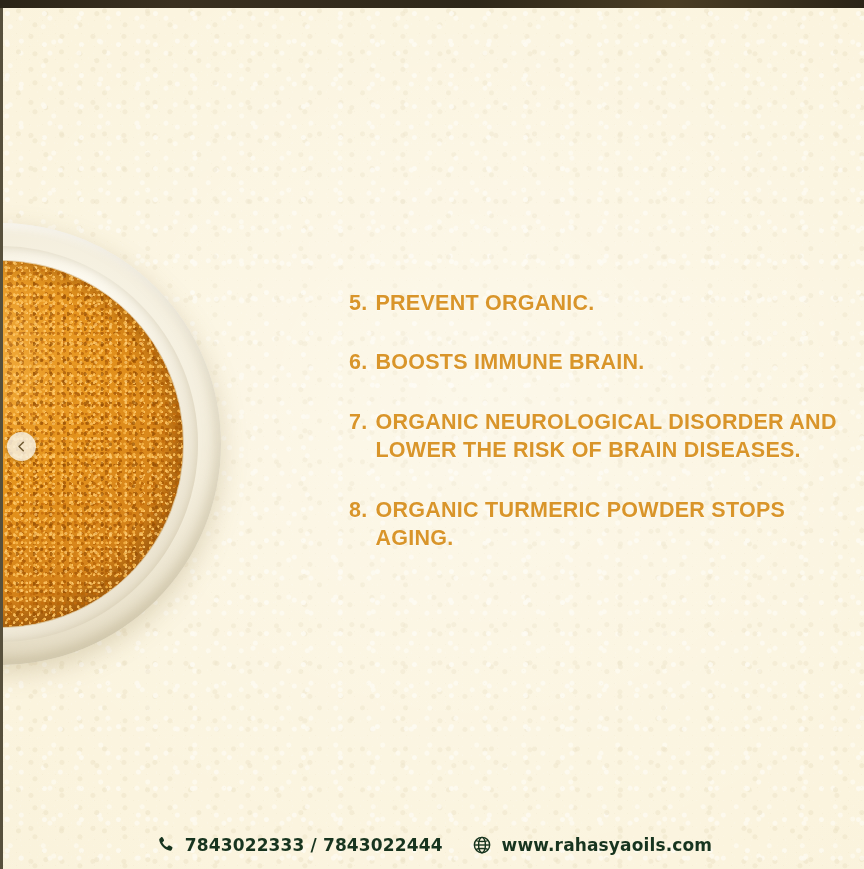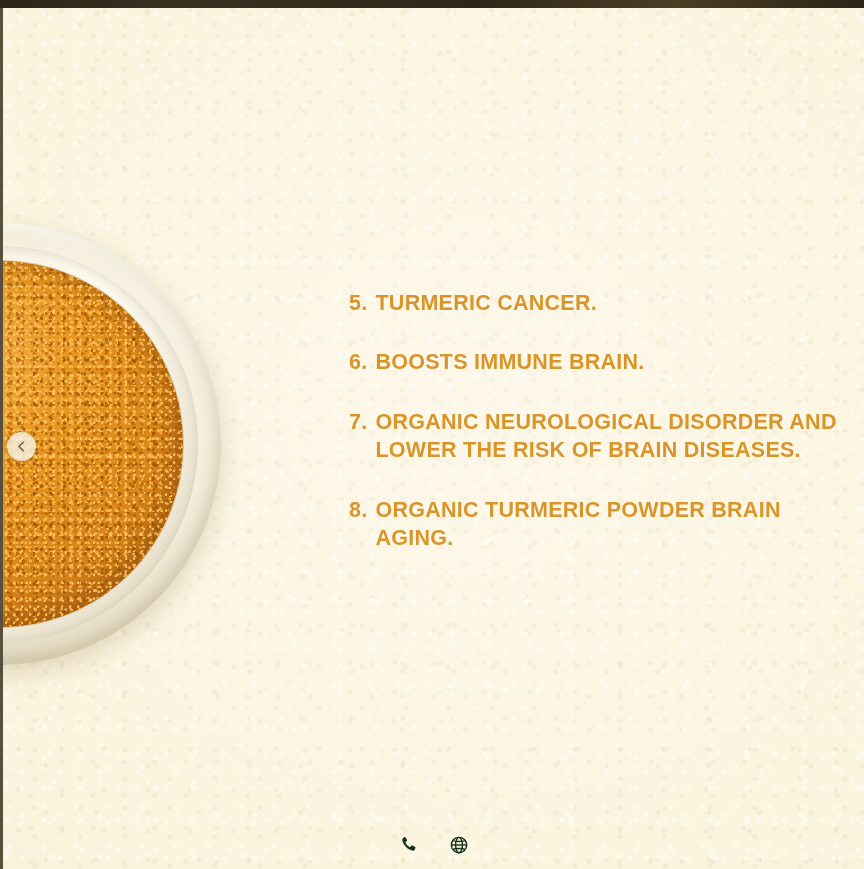--- a/index.html
+++ b/index.html
@@ -219,59 +219,61 @@
       <svg width="13" height="13" viewBox="0 0 13 13" aria-hidden="true">
         <path d="M8.3 2.2 L4.0 6.5 L8.3 10.8" fill="none" stroke="#6e5a32" stroke-width="1.5" stroke-linecap="round" stroke-linejoin="round"></path>
       </svg>
     </span>
   </div>
 
   <div class="benefits">
 
     <div class="benefit">
       <span class="benefit-num">5.</span>
-      <span class="benefit-text">TURMERIC CANCER.</span>
+      <span class="benefit-text">PREVENT ORGANIC.</span>
     </div>
 
     <div class="benefit">
       <span class="benefit-num">6.</span>
       <span class="benefit-text">BOOSTS IMMUNE BRAIN.</span>
     </div>
 
     <div class="benefit">
       <span class="benefit-num">7.</span>
       <span class="benefit-text">ORGANIC NEUROLOGICAL DISORDER AND LOWER THE RISK OF BRAIN DISEASES.</span>
     </div>
 
     <div class="benefit">
       <span class="benefit-num">8.</span>
-      <span class="benefit-text">ORGANIC TURMERIC POWDER BRAIN AGING.</span>
+      <span class="benefit-text">ORGANIC TURMERIC POWDER STOPS AGING.</span>
     </div>
 
   </div>
 
   <div class="footer">
 
     <div class="footer-item">
       <span class="ficon">
         <svg width="19" height="19" viewBox="0 0 24 24" aria-hidden="true">
           <path d="M6.6 2.6c.7-.3 1.5 0 1.9.7l1.5 2.7c.35.62.2 1.4-.35 1.85l-1.2 1c-.25.2-.33.55-.2.85.5 1.1 1.25 2.2 2.2 3.15.95.95 2.05 1.7 3.15 2.2.3.13.65.05.85-.2l1-1.2c.45-.55 1.23-.7 1.85-.35l2.7 1.5c.7.4 1 1.2.7 1.9l-.85 2c-.35.82-1.2 1.32-2.08 1.2-2.9-.4-6.2-2.1-8.9-4.8-2.7-2.7-4.4-6-4.8-8.9-.12-.88.38-1.73 1.2-2.08z" fill="#17341f"></path>
         </svg>
       </span>
+      <span>7843022333 / 7843022444</span>
     </div>
 
     <div class="footer-item">
       <span class="ficon">
         <svg width="20" height="20" viewBox="0 0 24 24" aria-hidden="true">
           <g fill="none" stroke="#17341f" stroke-width="1.7">
             <circle cx="12" cy="12" r="9.2"></circle>
             <ellipse cx="12" cy="12" rx="4.1" ry="9.2"></ellipse>
             <line x1="2.9" y1="12" x2="21.1" y2="12"></line>
             <path d="M4.5 6.6 C7 8.2 17 8.2 19.5 6.6"></path>
             <path d="M4.5 17.4 C7 15.8 17 15.8 19.5 17.4"></path>
           </g>
         </svg>
       </span>
+      <span>www.rahasyaoils.com</span>
     </div>
 
   </div>
 
 </div>
 
 </body></html>

